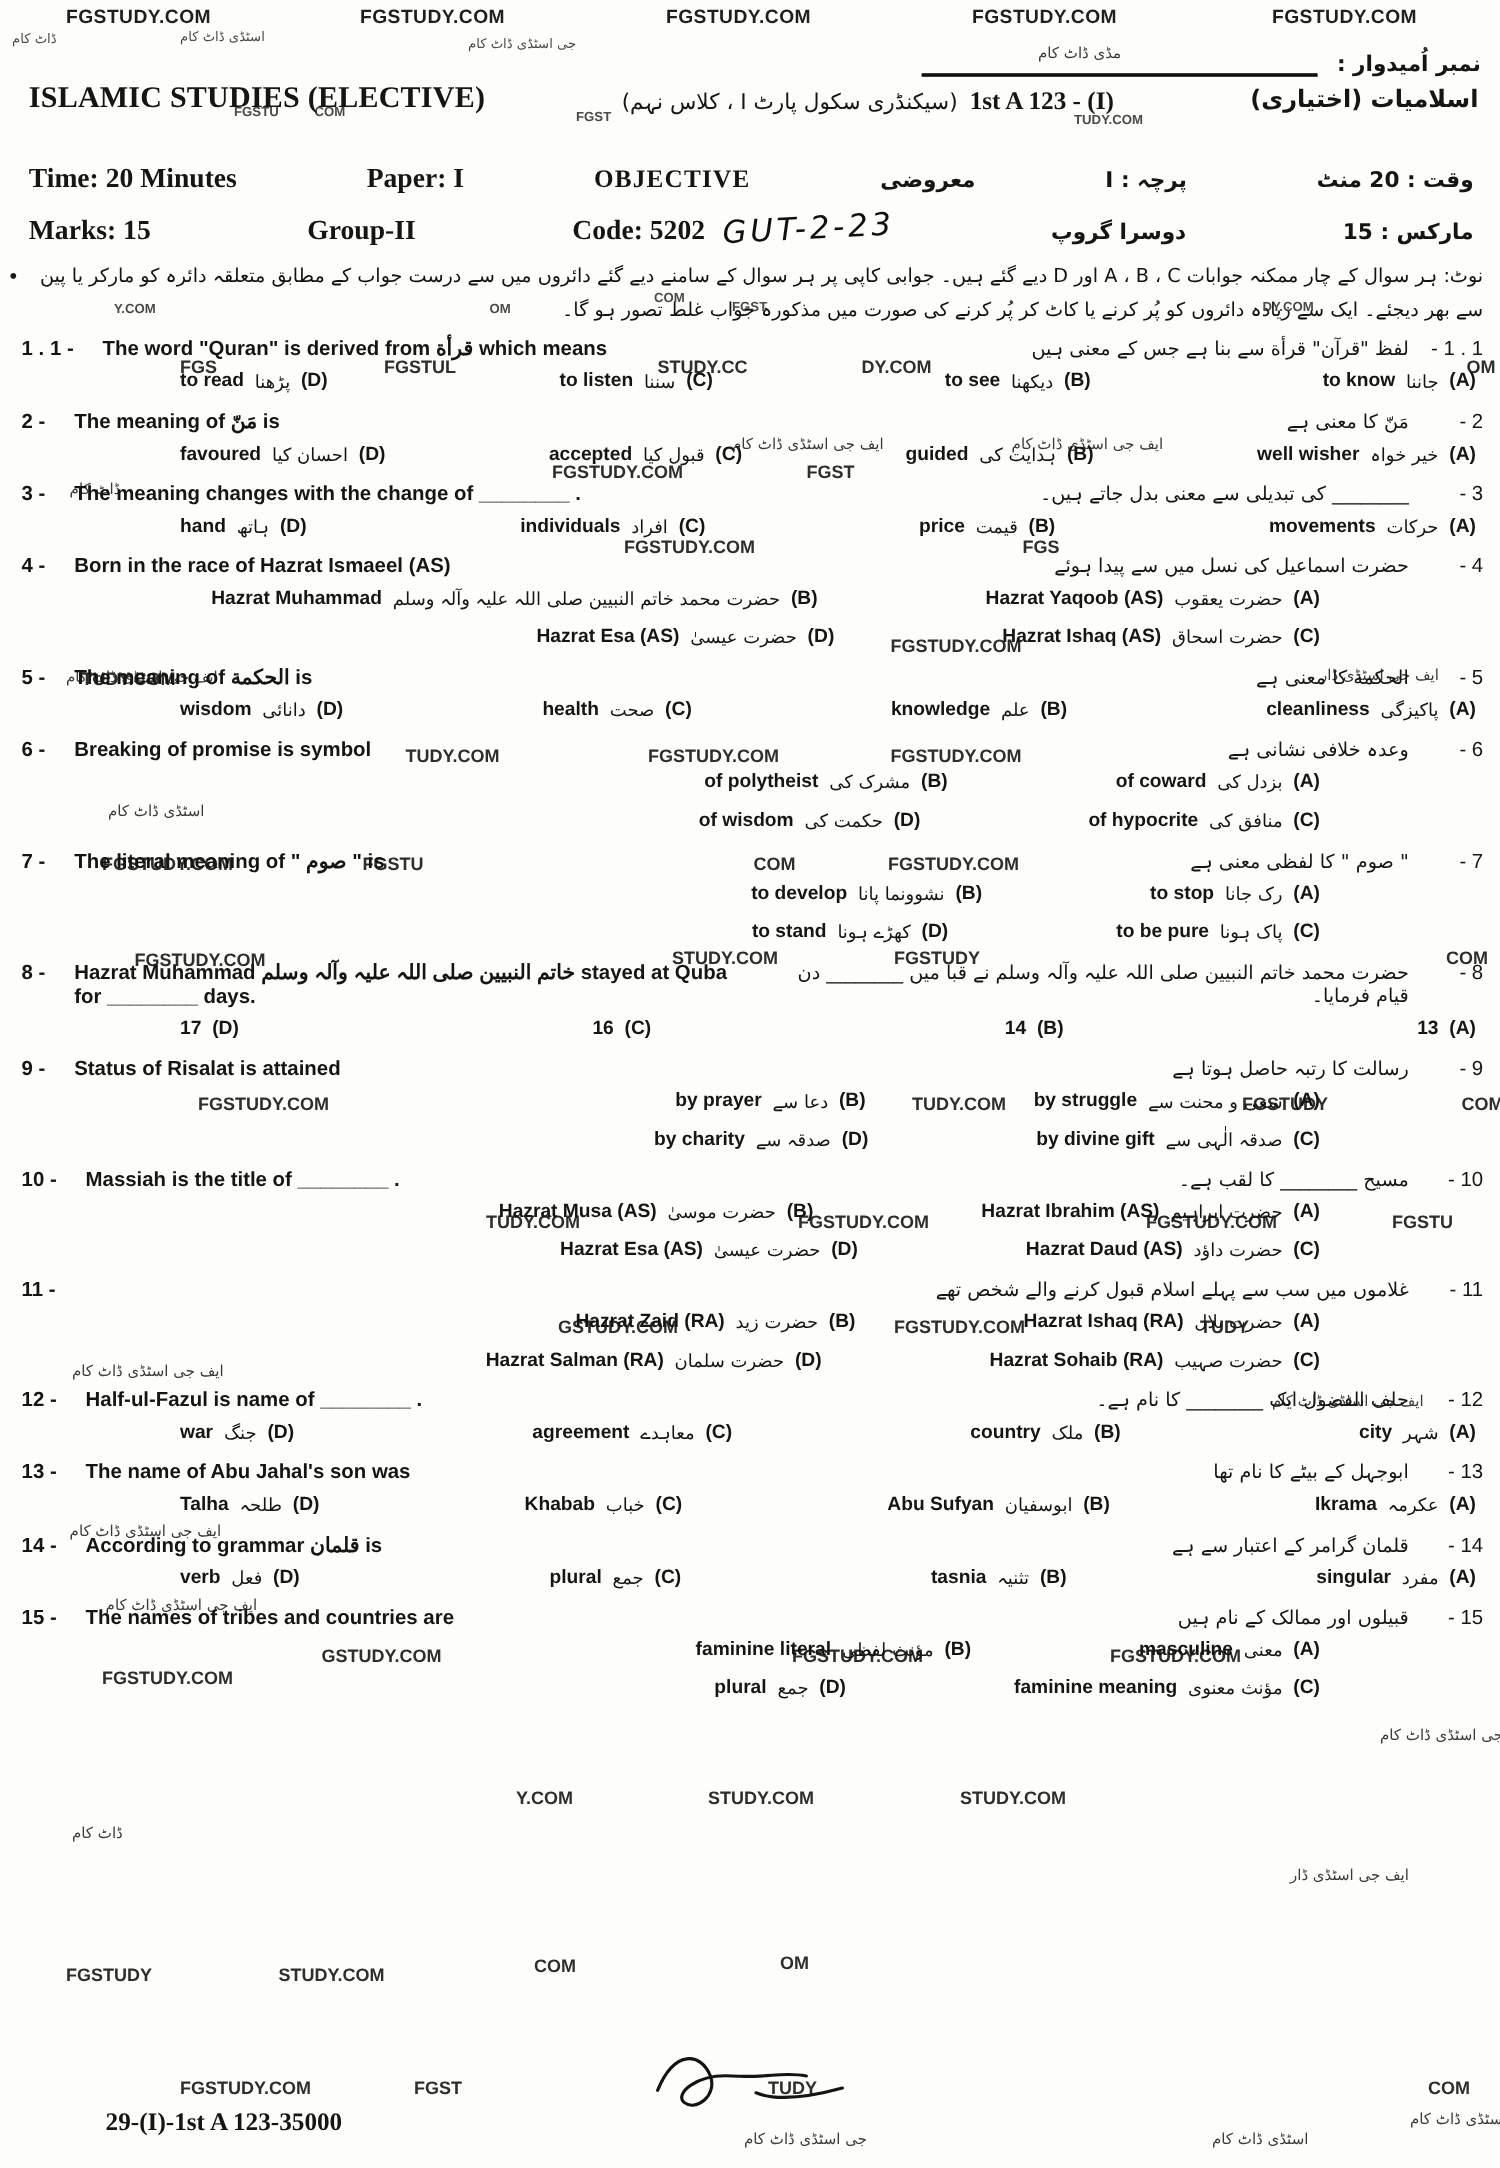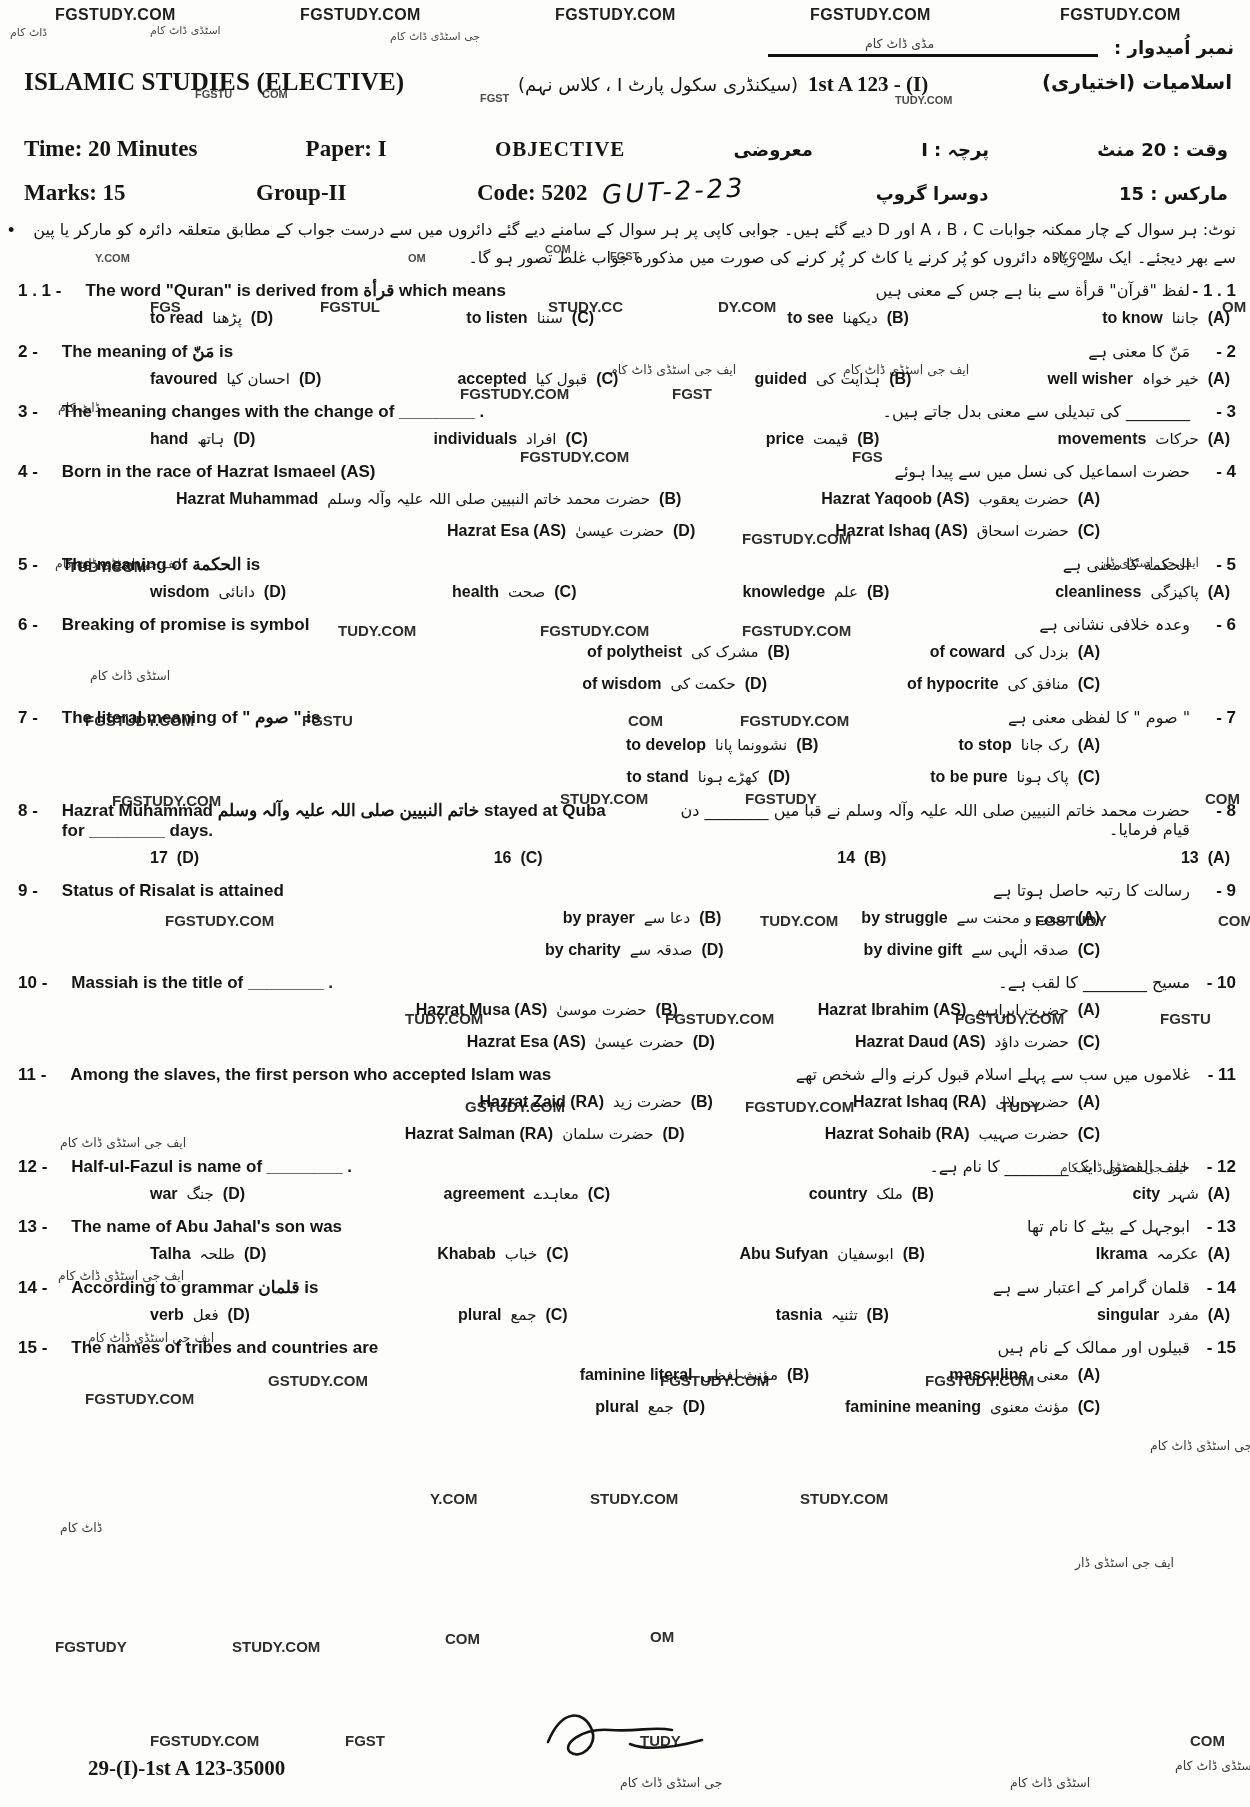--- a/index.html
+++ b/index.html
@@ -9,21 +9,21 @@
   #wm-layer{position:absolute;inset:0;z-index:0;text-decoration:underline;}
   .wm{position:absolute;font-family:"Liberation Sans",sans-serif;font-weight:700;
       font-size:15px;color:#2e2e2e;white-space:nowrap;}
   .wm.top{font-size:16px;letter-spacing:.4px;color:#1f1f1f;}
   .wm.ur{font-family:"DejaVu Sans",sans-serif;direction:rtl;font-weight:400;
          font-size:12.5px;color:#3a3a3a;}
   .wm.tiny{font-size:11px;color:#4a4a4a;}
   
   header,main,footer{position:relative;z-index:1;}
   header{padding-top:30px;}
-  .candidate-row{display:flex;justify-content:flex-end;align-items:center;
+  .candidate-row{display:flex;justify-content:flex-end;align-items:flex-end;
                  gap:16px;height:34px;padding-right:16px;}
   .cand-line{width:330px;border-bottom:3px solid #101010;height:16px;}
   .cand-label{font-family:"DejaVu Sans",sans-serif;font-weight:700;font-size:18px;direction:rtl;}
   .title-row{display:flex;justify-content:space-between;align-items:flex-start;
              padding:4px 18px 0 24px;height:58px;}
   .title-en{font-family:"Liberation Serif",serif;font-weight:700;font-size:25px;letter-spacing:.2px;}
   .title-center{display:flex;align-items:baseline;gap:10px;padding-top:4px;}
   .center-ur{font-family:"DejaVu Sans",sans-serif;font-weight:400;font-size:18px;direction:rtl;}
   .center-code{font-family:Liberation Serif, serif;font-weight:700;font-size:21px;}
   .title-ur{font-family:"DejaVu Sans",sans-serif;font-weight:700;font-size:20px;direction:rtl;padding-top:2px;}
@@ -42,21 +42,21 @@
   .note-text{direction:rtl;text-align:right;font-family:"DejaVu Sans",sans-serif;
              font-size:16px;line-height:1.75;flex:1;color:#121212;}
   
   main{padding-top:8px;}
   .question{margin-bottom:4px;}
   .q-line{display:flex;align-items:baseline;padding:0 14px 0 18px;margin-bottom:4px;font-size:17px;}
   .q-num-en{font-weight:700;white-space:nowrap;padding-right:24px;}
   .q-en{font-weight:700;max-width:46%;}
   .q-ur{margin-left:auto;direction:rtl;text-align:right;max-width:44%;
         font-family:"DejaVu Sans",sans-serif;font-size:16px;}
-  .q-num-ur{font-weight:700;white-space:nowrap;padding-left:2px;min-width:44px;text-align:right;}
+  .q-num-ur{font-weight:400;white-space:nowrap;padding-left:18px;min-width:44px;text-align:right;}
   .opt-row{display:flex;align-items:baseline;margin:8px 0 14px;font-size:16px;}
   .opt-row.four{justify-content:space-between;padding:0 20px 0 150px;}
   .opt-row.two{justify-content:flex-end;gap:140px;padding-right:150px;}
   .opt{display:inline-flex;align-items:flex-end;gap:9px;white-space:nowrap;}
   .opt-en{font-weight:700;}
   .opt-ur{font-family:"DejaVu Sans",sans-serif;direction:rtl;font-size:15px;}
   .opt-letter{font-weight:700;}
   
   .imprint{position:absolute;left:88px;top:1756px;font-family:"Liberation Serif",serif;
            font-weight:700;font-size:21px;z-index:1;}
@@ -491,21 +491,20 @@
           <span class="opt">
             <span class="opt-en">Hazrat Daud (AS)</span>
             <span class="opt-ur">حضرت داؤد</span>
             <span class="opt-letter">(C)</span>
           </span>
         </div>
       </div>
       <div class="question">
         <div class="q-line">
           <span class="q-num-en">11 -</span>
-          <span class="q-en">Among the slaves, the first person who accepted Islam was</span>
           <span class="q-ur">غلاموں میں سب سے پہلے اسلام قبول کرنے والے شخص تھے</span>
           <span class="q-num-ur">- 11</span>
         </div>
         <div class="opt-row two">
           <span class="opt">
             <span class="opt-en">Hazrat Zaid (RA)</span>
             <span class="opt-ur">حضرت زید</span>
             <span class="opt-letter">(B)</span>
           </span>
           <span class="opt">

